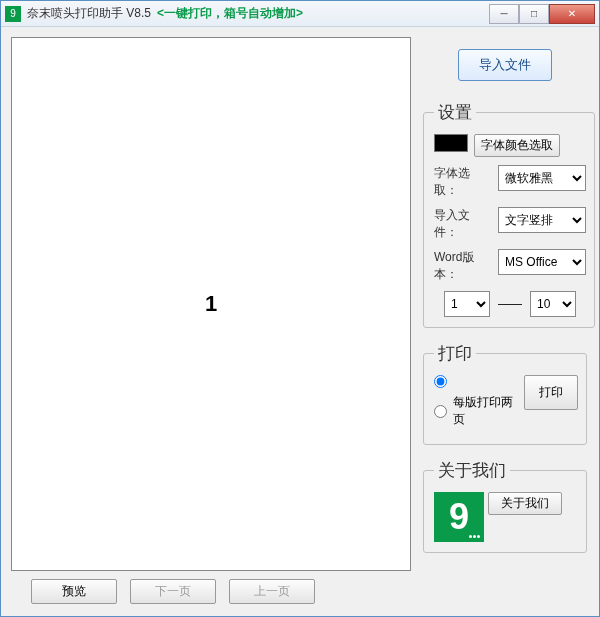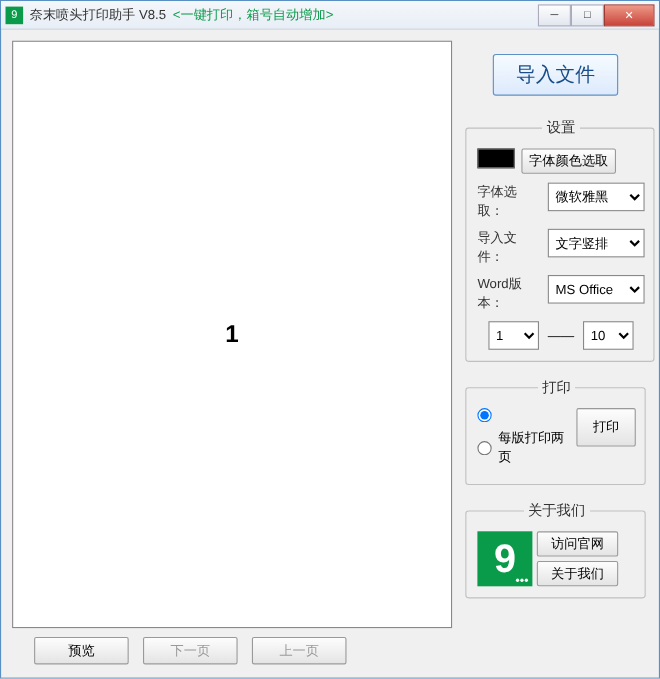--- a/index.html
+++ b/index.html
@@ -11,21 +11,21 @@
   .titlebar {
     height: 26px; background: linear-gradient(#f4f7fb, #e8eef6);
     display: flex; align-items: center; padding: 0 4px;
     border-bottom: 1px solid #c8d4e2;
   }
   .app-icon {
     width: 16px; height: 16px; background: #0a9b4a; margin-right: 6px;
     display: flex; align-items: center; justify-content: center; color: #fff; font-size: 10px;
   }
   .title-text { font-size: 12px; color: #333; }
-  .title-hint { color: #0a9b4a; margin-left: 6px; font-size: 12px; }
+  .title-hint { color: #0a9b4a; margin-left: 6px; font-size: 12px; font-weight: bold; }
   .win-controls { margin-left: auto; display: flex; gap: 0; }
   .win-btn {
     width: 30px; height: 20px; border: 1px solid #aab;
     background: linear-gradient(#fdfdfd,#e2e7ef); display:flex; align-items:center; justify-content:center;
     font-size:10px; color:#333; cursor:pointer;
   }
   .win-btn.close { background: linear-gradient(#e98, #c8443a); color:#fff; width:46px; border-color:#9a3a32;}
   .content { display:flex; height: calc(100% - 26px); }
   .left { flex: 1; padding: 10px 6px 10px 10px; display:flex; flex-direction:column; }
   .preview {
@@ -36,26 +36,26 @@
   .left-buttons { display:flex; gap:13px; padding: 8px 20px 2px; }
   .btn {
     background: linear-gradient(#fdfdfd,#e4e4e4); border:1px solid #999;
     padding: 3px 0; width:86px; text-align:center; border-radius:2px; font-size:12px; cursor:pointer;
   }
   .btn.disabled { color:#9a9a9a; }
   .right { width: 182px; padding: 10px 12px 10px 6px; display:flex; flex-direction:column; gap:14px; }
   .import-row { display:flex; justify-content:center; padding: 12px 0 6px; }
   .import-btn {
     border:1px solid #5b90c8; background:linear-gradient(#f6fbff,#dceafc);
-    padding:6px 20px; border-radius:3px; color:#1a4e8a; font-size:18px; cursor:pointer;
+    padding:6px 20px; border-radius:3px; color:#1a4e8a; font-size:13px; cursor:pointer;
   }
   fieldset {
     border:1px solid #c0c0c0; border-radius:3px; padding:10px 8px 10px 10px; font-size:12px;
   }
-  legend { padding: 0 4px; color:#333; font-size:13px;text-align:center; }
+  legend { padding: 0 4px; color:#333; font-size:17px; }
   .row { display:flex; gap:6px; margin-bottom:8px; }
   .row:last-child { margin-bottom:0; }
   .swatch { width:34px; height:18px; background:#000; border:1px solid #777; }
   .small-btn {
     background:linear-gradient(#fdfdfd,#e4e4e4); border:1px solid #999; border-radius:2px;
     padding:2px 6px; cursor:pointer; font-size:12px;
   }
   .lbl { width:58px; color:#333; }
   select, .sel {
     border:1px solid #888; background:#fff; font-size:12px; padding:1px 2px; height:26px;
@@ -164,21 +164,20 @@
               <span class="nine">9</span>
               <div class="logo-dots">
                   <span></span>
                   <span></span>
                   <span></span>
                 </div>
             </div>
 
           </div>
           <div class="about-btns">
-            <div class="small-btn">访问官网</div>
             <div class="small-btn">关于我们</div>
 
           </div>
         </div>
       </fieldset>
 
     </div>
   </div>
 </div>
 

